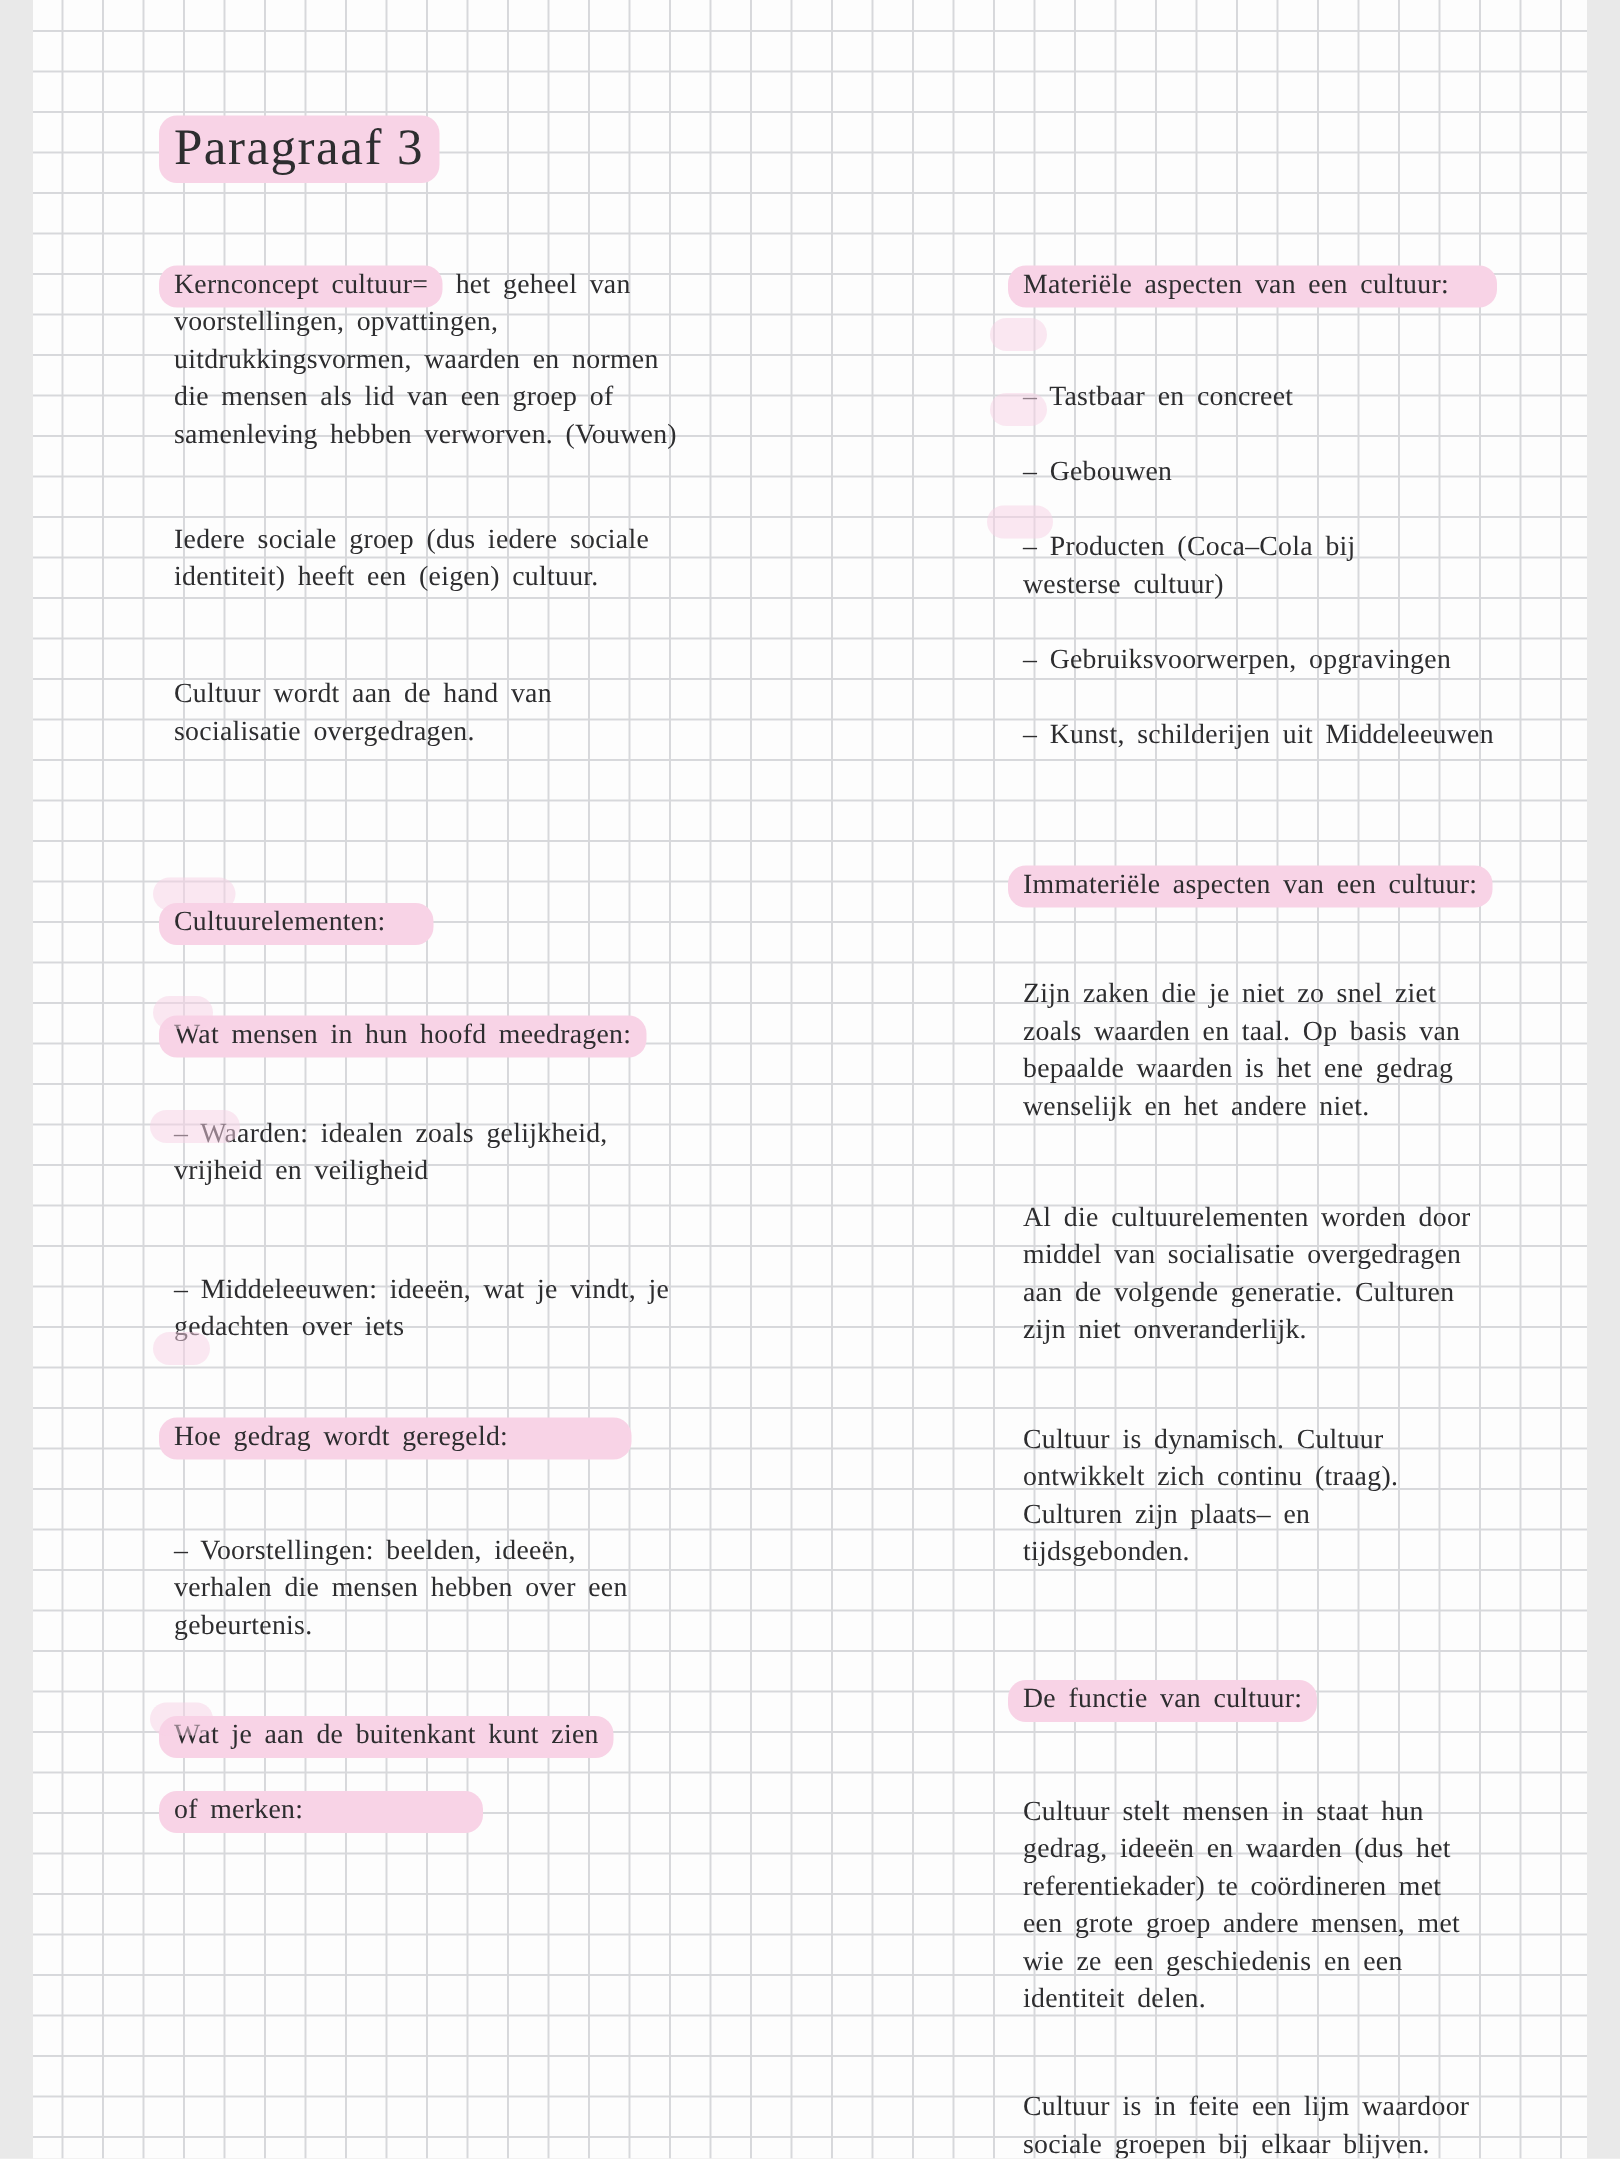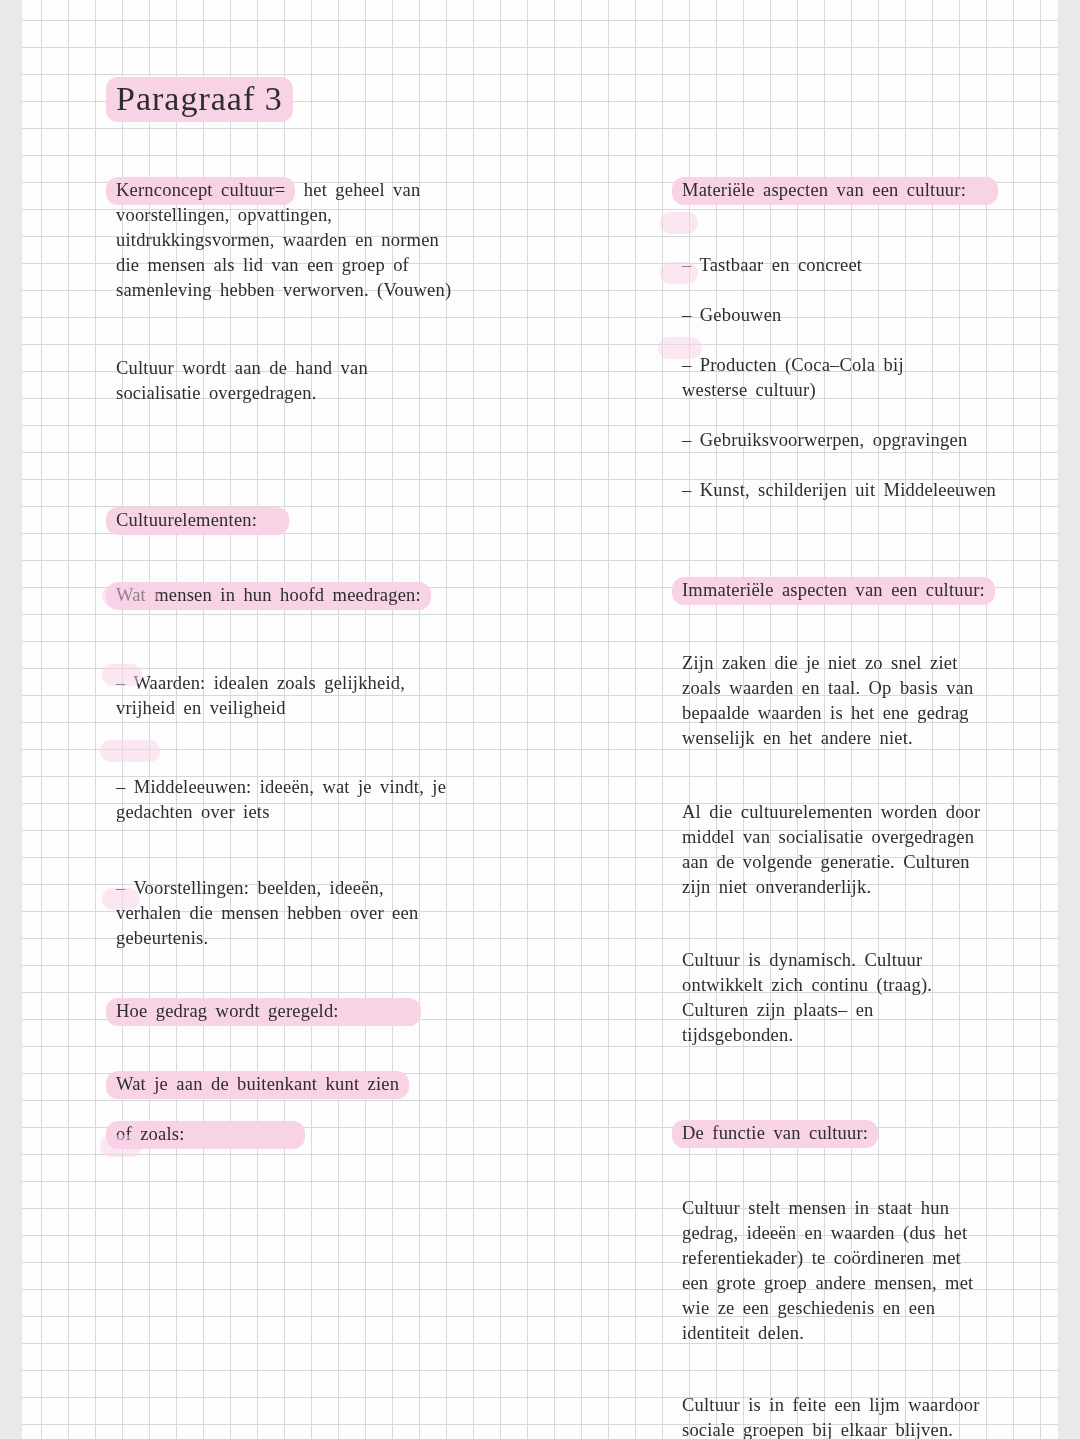--- a/index.html
+++ b/index.html
@@ -64,34 +64,36 @@
 <div class="page">
 
   <h1 class="title"><span class="hl">Paragraaf 3</span></h1>
 
   <div class="col col-left">
     <p class="block"><span class="hl">Kernconcept cultuur=</span> <span>het geheel van
 voorstellingen, opvattingen,
 uitdrukkingsvormen, waarden en normen
 die mensen als lid van een groep of
 samenleving hebben verworven. (Vouwen)</span></p>
+    <p class="block" style="margin-top:20px">Iedere sociale groep (dus iedere sociale
+identiteit) heeft een (eigen) cultuur.</p>
     <p class="block" style="margin-top:28px">Cultuur wordt aan de hand van
 socialisatie overgedragen.</p>
     <p class="block" style="margin-top:77px"><span class="hl hl-x25">Cultuurelementen:</span></p>
     <p class="block" style="margin-top:25px"><span class="hl">Wat mensen in hun hoofd meedragen:</span></p>
-    <p class="block" style="margin-top:38px">– Waarden: idealen zoals gelijkheid,
+    <p class="block" style="margin-top:16px">– Waarden: idealen zoals gelijkheid,
 vrijheid en veiligheid</p>
     <p class="block" style="margin-top:29px">– Middeleeuwen: ideeën, wat je vindt, je
 gedachten over iets</p>
+    <p class="block" style="margin-top:23px"><span class="hl hl-x75">Hoe gedrag wordt geregeld:</span></p>
     <p class="block" style="margin-top:26px">– Voorstellingen: beelden, ideeën,
 verhalen die mensen hebben over een
 gebeurtenis.</p>
-    <p class="block" style="margin-top:23px"><span class="hl hl-x75">Hoe gedrag wordt geregeld:</span></p>
     <p class="block" style="margin-top:23px"><span class="hl">Wat je aan de buitenkant kunt zien</span></p>
-    <p class="block"><span class="hl hl-x115">of zoals:</span></p>
+    <p class="block"><span class="hl hl-x115">of merken:</span></p>
     
   </div>
 
   <div class="col col-right">
     <p class="block"><span class="hl hl-x25">Materiële aspecten van een cultuur:</span></p>
     <p class="block" style="margin-top:25px">– Tastbaar en concreet</p>
     <p class="block">– Gebouwen</p>
     <p class="block">– Producten (Coca–Cola bij
 westerse cultuur)</p>
     <p class="block">– Gebruiksvoorwerpen, opgravingen</p>

